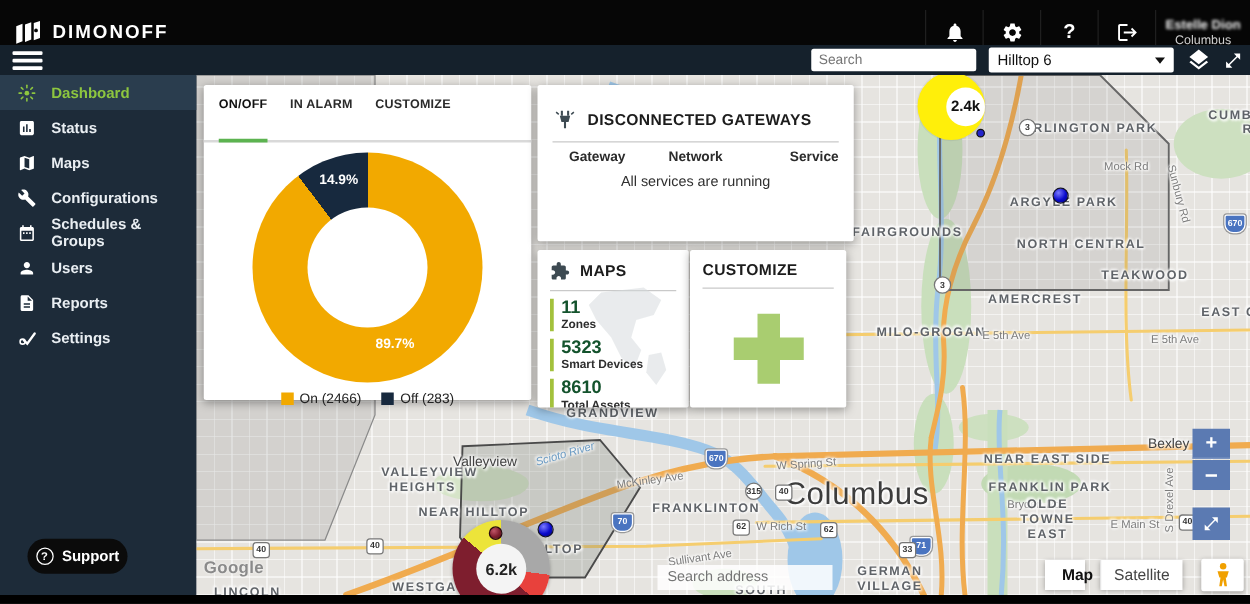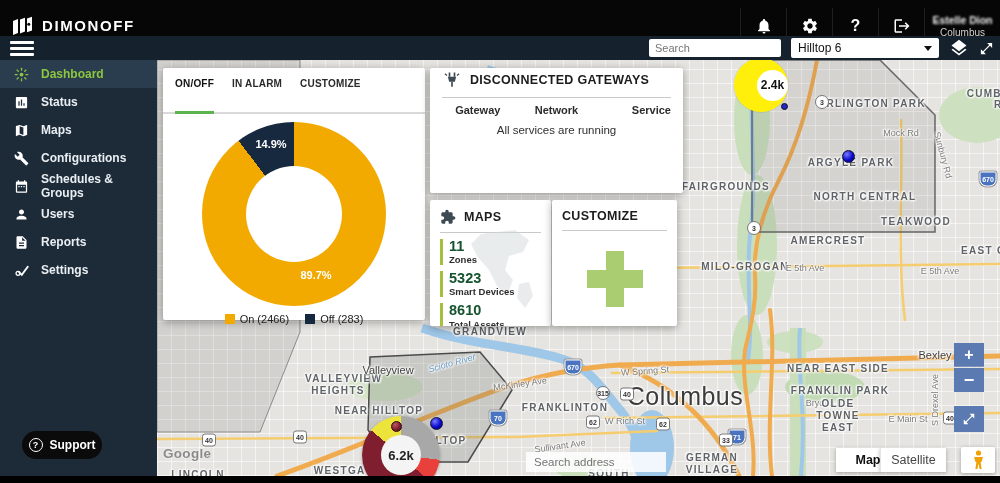--- a/index.html
+++ b/index.html
@@ -67,40 +67,40 @@
   .pin.blue { width:13px; height:13px; background:radial-gradient(circle at 35% 30%, #7a7aff, #0a0acc 55%, #050575); border:1px solid #13132a; }
   .pin.maroon { width:11px; height:11px; background:radial-gradient(circle at 35% 30%, #c05568, #7e1e2e 55%, #4d0f1a); border:1px solid #2a0a10; }
   .pin.dot { width:7px; height:7px; background:#2525cc; border:1px solid #111; }
 
   .gmbtn { position:absolute; background:#5b7ab2; color:#fff; display:flex; align-items:center; justify-content:center; cursor:pointer; }
   .gmbtn.zin { left:797px; top:283px; width:30px; height:24px; font-size:16px; font-weight:700; border-bottom:1px solid #7b94c2; }
   .gmbtn.zout { left:797px; top:308px; width:30px; height:24px; font-size:18px; font-weight:700; }
   .gmbtn.exp { left:797px; top:346px; width:30px; height:26px; }
   .addr-search { position:absolute; left:369px; top:392px; width:140px; height:20px; background:rgba(255,255,255,.85); border:none; outline:none; font-size:11.5px; padding:0 8px; color:#444; font-family:"Liberation Sans",sans-serif; }
   .maptype { position:absolute; top:388px; height:24px; background:#fff; display:flex; align-items:center; justify-content:center; font-size:12.5px; cursor:pointer; box-shadow:0 1px 4px rgba(0,0,0,.3); }
-  .maptype.map { left:679px; width:44px; font-weight:700; color:#111;padding-left:20px; }
+  .maptype.map { left:679px; width:32px; font-weight:700; color:#111;padding-left:20px; }
   .maptype.sat { left:723px; width:66px; color:#444; border-left:1px solid #e5e5e5; }
   .pegman { position:absolute; left:804px; top:387px; width:34px; height:26px; background:#fff; border-radius:2px; display:flex; align-items:center; justify-content:center; cursor:pointer; box-shadow:0 1px 4px rgba(0,0,0,.3); }
   .gwm { position:absolute; left:6px; top:386px; font-size:13.5px; font-weight:700; color:#8a8a8a; letter-spacing:0.3px; text-shadow:0 0 2px #fff; }
 
   
   .card { position:absolute; background:#fff; border-radius:2px; box-shadow:0 2px 8px rgba(0,0,0,.35); z-index:20; }
   #card-status { left:163px; top:68px; width:262px; height:252px; }
   .tabs { display:flex; gap:18px; padding:10px 12px 0 12px; border-bottom:2px solid #d9d9d9; }
   .tab { font-size:10px; font-weight:700; color:#2b2b2b; padding-bottom:22px; cursor:pointer; letter-spacing:0.2px; }
   .tab.active { color:#111; border-bottom:3px solid #5cb350; margin-bottom:-2px; }
   .donut { position:relative; width:184px; height:184px; margin:8px auto 0 auto; border-radius:50%;
            background:conic-gradient(#F2A900 0deg 322.9deg, #17293E 322.9deg 360deg); }
   .donut .hole { position:absolute; inset:44px; background:#fff; border-radius:50%; }
   .donut .pct { position:absolute; transform:translate(-50%,-50%); color:#fff; font-size:11px; font-weight:700; }
   .legend { display:flex; justify-content:center; gap:16px; margin-top:7px; }
   .legend .li { display:flex; align-items:center; gap:5px; font-size:11px; color:#222; }
   .sw { width:10px; height:10px; }
 
-  #card-gateways { left:430px; top:68px; width:253px; height:125px; padding:2px 12px; }
+  #card-gateways { left:430px; top:68px; width:253px; height:125px; padding:18px 12px; }
   .card-head { display:flex; align-items:center; gap:8px; }
   .card-title { font-size:12.5px; font-weight:800; color:#1c1c1c; letter-spacing:0.3px; }
   .rule { border:none; border-top:1px solid #c9c9c9; margin:7px 0 6px 0; }
   .gw-cols { display:flex; font-size:11px; font-weight:700; color:#2b2b2b; margin-top:2px; }
   .gw-cols span:nth-child(1){ flex:1; text-align:center; }
   .gw-cols span:nth-child(2){ flex:1.2; text-align:center; }
   .gw-cols span:nth-child(3){ flex:1; text-align:right; }
   .gw-msg { text-align:center; font-size:11.5px; color:#2f2f2f; margin-top:8px; }
 
   #card-maps { left:430px; top:200px; width:121px; height:126px; padding:9px 10px; overflow:hidden; }

